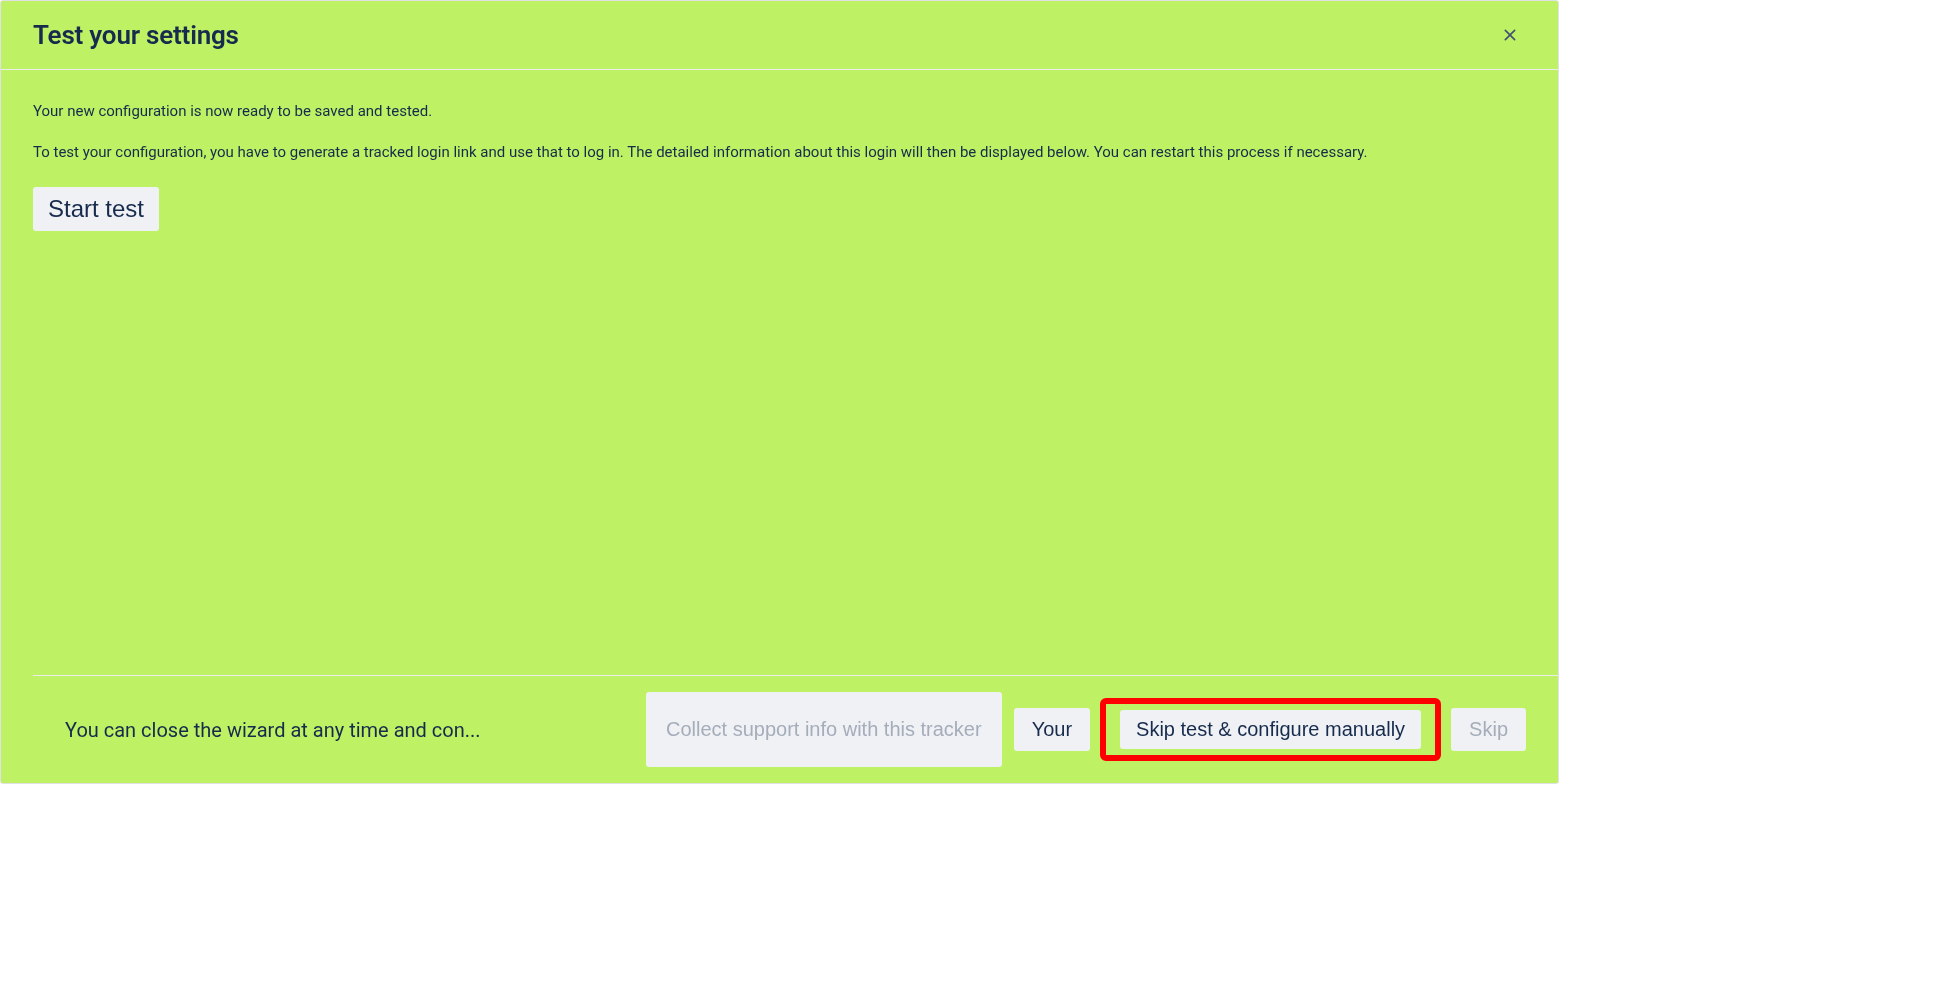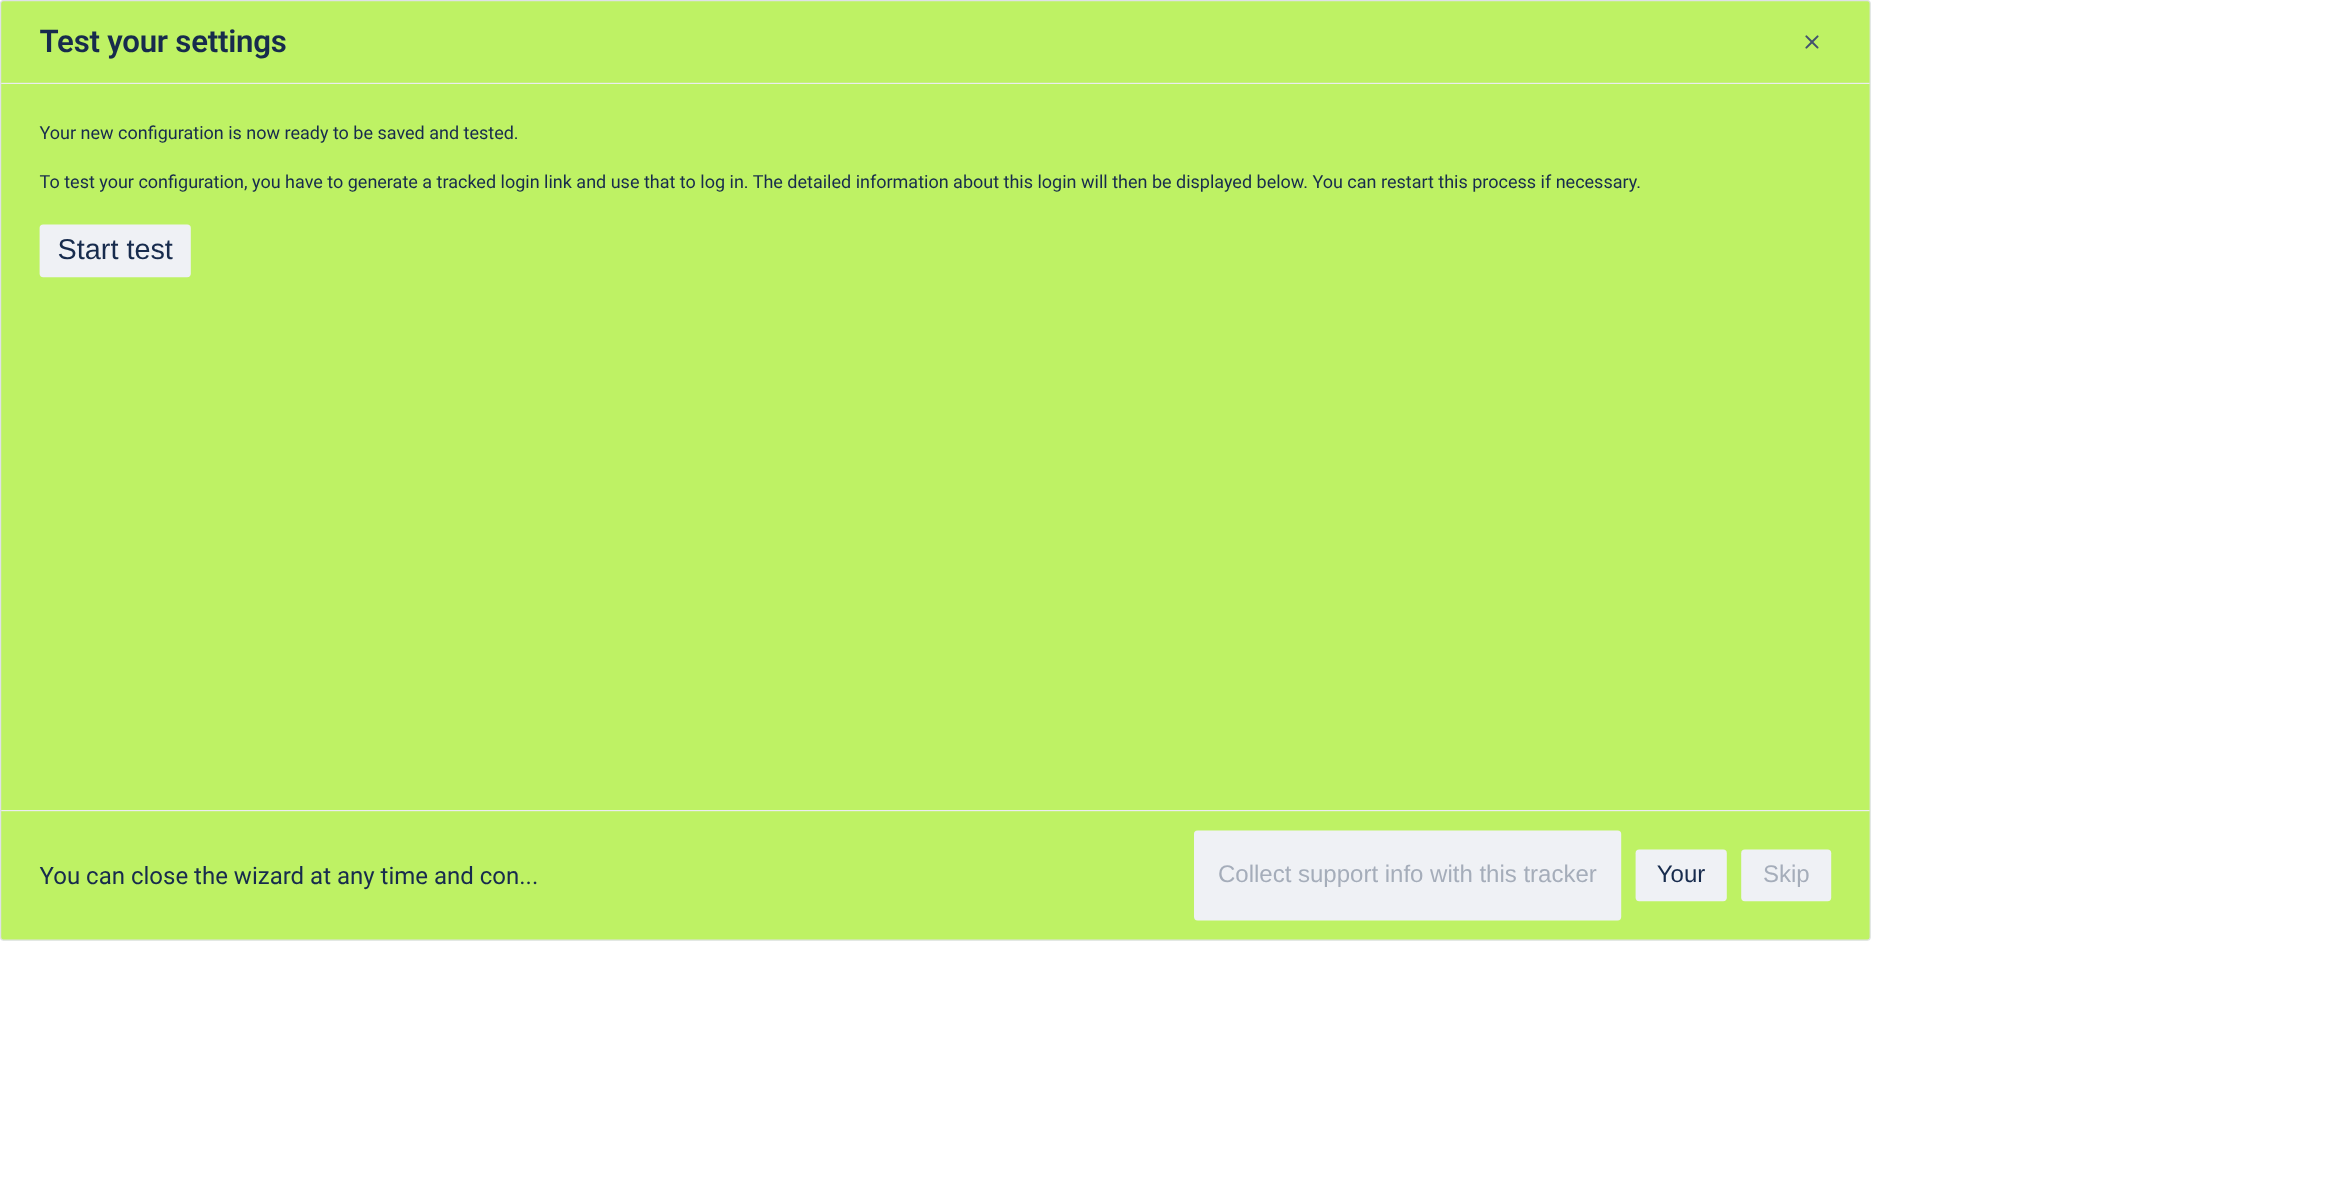--- a/index.html
+++ b/index.html
@@ -72,20 +72,21 @@
       cursor: pointer;
       margin-top: 6px;
       font-weight: 400;
     }
     .modal-footer {
       display: flex;
       align-items: center;
       padding: 16px 32px 16px 32px;
       border-top: 1px solid #EBECF0;
       gap: 12px;
+      margin-left: 32px;
     }
     .footer-note {
       font-size: 20px;
       color: #172B4D;
       white-space: nowrap;
       overflow: hidden;
       text-overflow: ellipsis;
       flex: 0 1 auto;
       max-width: 485px;
     }
@@ -144,16 +145,19 @@
     <p class="body-text">Your new configuration is now ready to be saved and tested.</p>
     <p class="body-text">To test your configuration, you have to generate a tracked login link and use that to log in. The detailed information about this login will then be displayed below. You can restart this process if necessary.</p>
     <button class="start-test-btn">Start test</button>
   </div>
 
   <div class="modal-footer">
     <span class="footer-note">You can close the wizard at any time and con...</span>
     <div class="footer-buttons">
       <button class="btn btn-support">Collect support info with this tracker</button>
       <button class="btn btn-default">Your</button>
+      <div class="highlight-red">
+        <button class="btn btn-default">Skip test &amp; configure manually</button>
+      </div>
       <button class="btn btn-disabled">Skip</button>
     </div>
   </div>
 </div>
 
 </body></html>

